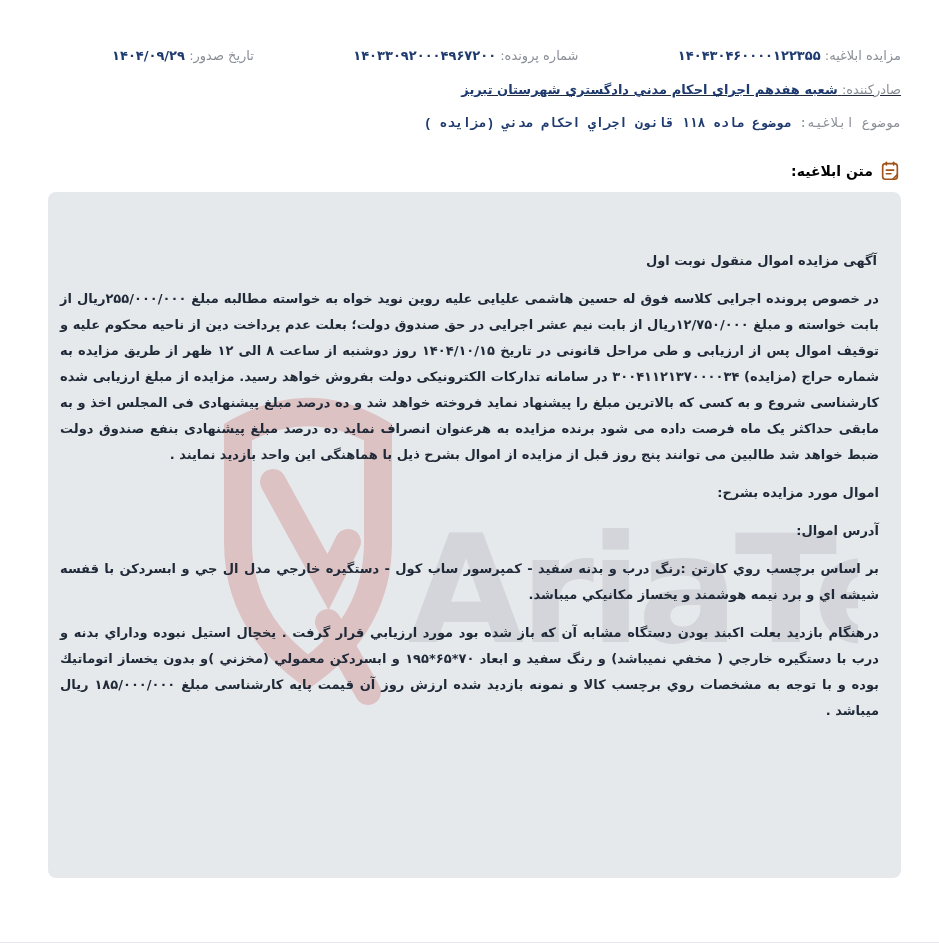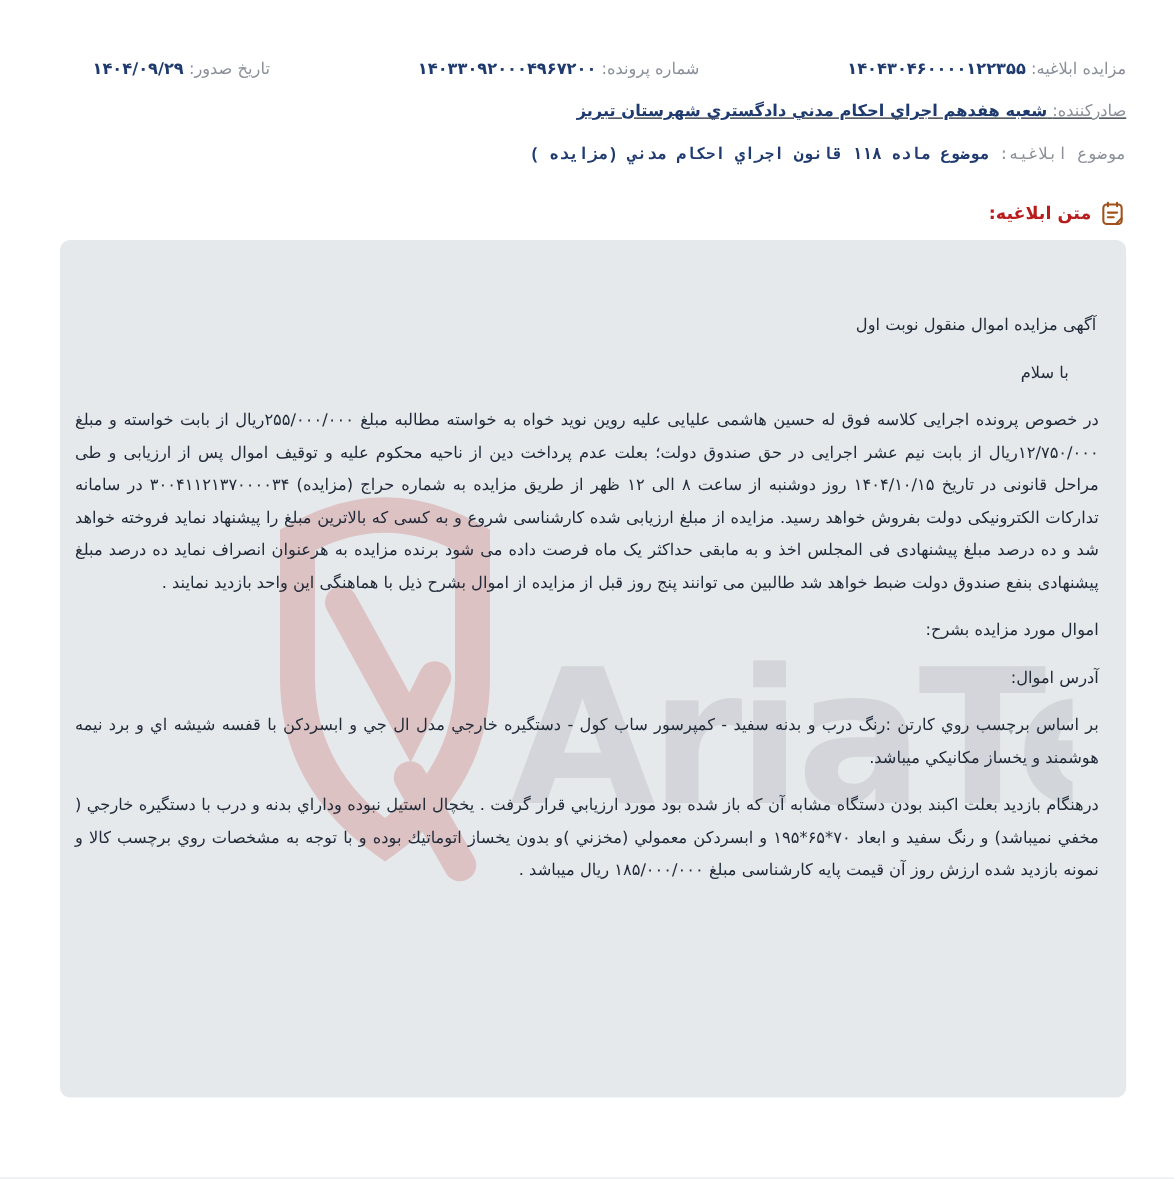--- a/index.html
+++ b/index.html
@@ -44,21 +44,21 @@
 
     .section-title {
       position: absolute;
       top: 160px;
       right: 38px;
       display: flex;
       align-items: center;
       gap: 6px;
       font-size: 14px;
       font-weight: bold;
-      color: #b91c1c;
+      color: #000000;
     }
     .section-title svg { display: block; }
 
     .content-box {
       position: absolute;
       top: 192px;
       left: 48px;
       width: 853px;
       height: 686px;
       background: #e6e9ec;
@@ -79,20 +79,21 @@
       top: 56px;
       right: 22px;
       left: 12px;
       font-size: 13px;
       line-height: 26px;
       color: #1f2937;
       text-align: justify;
     }
     .text-area p {
       margin: 0 0 12px 0;
+      font-weight: bold;
     }
     .p-title { padding-right: 2px; }
     .p-greet { padding-right: 24px; }
 
     .bottom-line {
       position: absolute;
       left: 0;
       right: 0;
       bottom: 0;
       height: 1px;
@@ -104,21 +105,21 @@
 
 <div class="meta-row row1">
   <span class="item">
     <span class="meta-label">مزایده ابلاغیه:</span>
     <span class="meta-value">۱۴۰۴۳۰۴۶۰۰۰۰۱۲۲۳۵۵</span>
   </span>
   <span class="item">
     <span class="meta-label">شماره پرونده:</span>
     <span class="meta-value">۱۴۰۳۳۰۹۲۰۰۰۴۹۶۷۲۰۰</span>
   </span>
-  <span class="item item-date" style="margin-left:74px;">
+  <span class="item item-date" style="margin-left:112px;">
     <span class="meta-label">تاریخ صدور:</span>
     <span class="meta-value">۱۴۰۴/۰۹/۲۹</span>
   </span>
 </div>
 
 <div class="meta-row row2">
   <span class="meta-label">صادرکننده:</span>
   <span class="meta-value">شعبه هفدهم اجراي احكام مدني دادگستري شهرستان تبريز</span>
 </div>
 
@@ -146,21 +147,20 @@
     <g opacity="0.55">
       <path d="M40 40 Q110 0 180 40 L180 150 Q180 230 110 280 Q40 230 40 150 Z" fill="none" stroke="#d49a9a" stroke-width="28"></path>
       <path d="M75 90 L130 190 L150 150" fill="none" stroke="#d49a9a" stroke-width="26" stroke-linecap="round"></path>
       <path d="M130 230 L170 300" fill="none" stroke="#d49a9a" stroke-width="26" stroke-linecap="round"></path>
     </g>
     <text x="210" y="250" font-family="DejaVu Sans, sans-serif" font-size="150" font-weight="bold" fill="#bfc2c6" opacity="0.55" letter-spacing="-4" direction="ltr">AriaTender.net</text>
   </svg>
 
   <div class="text-area">
     <p class="p-title">آگهی مزایده اموال منقول نوبت اول</p>
-    <p class="p-greet">با سلام</p>
     <p>در خصوص پرونده اجرایی کلاسه فوق له حسین هاشمی علیایی علیه روین نوید خواه به خواسته مطالبه مبلغ ۲۵۵/۰۰۰/۰۰۰ریال از بابت خواسته و مبلغ ۱۲/۷۵۰/۰۰۰ریال از بابت نیم عشر اجرایی در حق صندوق دولت؛ بعلت عدم پرداخت دین از ناحیه محکوم علیه و توقیف اموال پس از ارزیابی و طی مراحل قانونی در تاریخ ۱۴۰۴/۱۰/۱۵ روز دوشنبه  از ساعت ۸ الی ۱۲ ظهر از طریق مزایده به شماره حراج (مزایده) ۳۰۰۴۱۱۲۱۳۷۰۰۰۰۳۴ در سامانه تدارکات الکترونیکی دولت بفروش خواهد رسید. مزایده از مبلغ ارزیابی شده کارشناسی شروع و به کسی که  بالاترین مبلغ را پیشنهاد نماید فروخته خواهد شد و ده درصد مبلغ پیشنهادی فی المجلس اخذ و به مابقی حداکثر یک ماه فرصت داده می شود برنده مزایده به هرعنوان انصراف نماید ده درصد مبلغ پیشنهادی بنفع صندوق دولت ضبط خواهد شد طالبین می توانند پنج روز قبل از مزایده از اموال بشرح ذیل با هماهنگی این واحد بازدید نمایند .</p>
     <p>اموال مورد مزايده بشرح:</p>
     <p>آدرس اموال:</p>
     <p>بر اساس برچسب روي كارتن :رنگ درب و بدنه سفيد -  كمپرسور ساب كول -  دستگيره خارجي مدل ال جي و ابسردكن با قفسه شيشه اي و برد نيمه هوشمند و يخساز مكانيكي ميباشد.</p>
     <p>درهنگام بازديد بعلت  اكبند بودن دستگاه مشابه آن كه باز شده بود مورد ارزيابي قرار گرفت . يخچال استيل نبوده وداراي بدنه و درب با دستگيره خارجي ( مخفي نميباشد) و رنگ سفيد و ابعاد ۷۰*۶۵*۱۹۵  و ابسردكن معمولي (مخزني )و بدون يخساز اتوماتيك بوده  و با توجه به مشخصات روي برچسب كالا و نمونه بازديد شده ارزش روز آن قيمت پايه كارشناسی  مبلغ ۱۸۵/۰۰۰/۰۰۰  ريال ميباشد .</p>
   </div>
 </div>
 
 <div class="bottom-line"></div>
 

